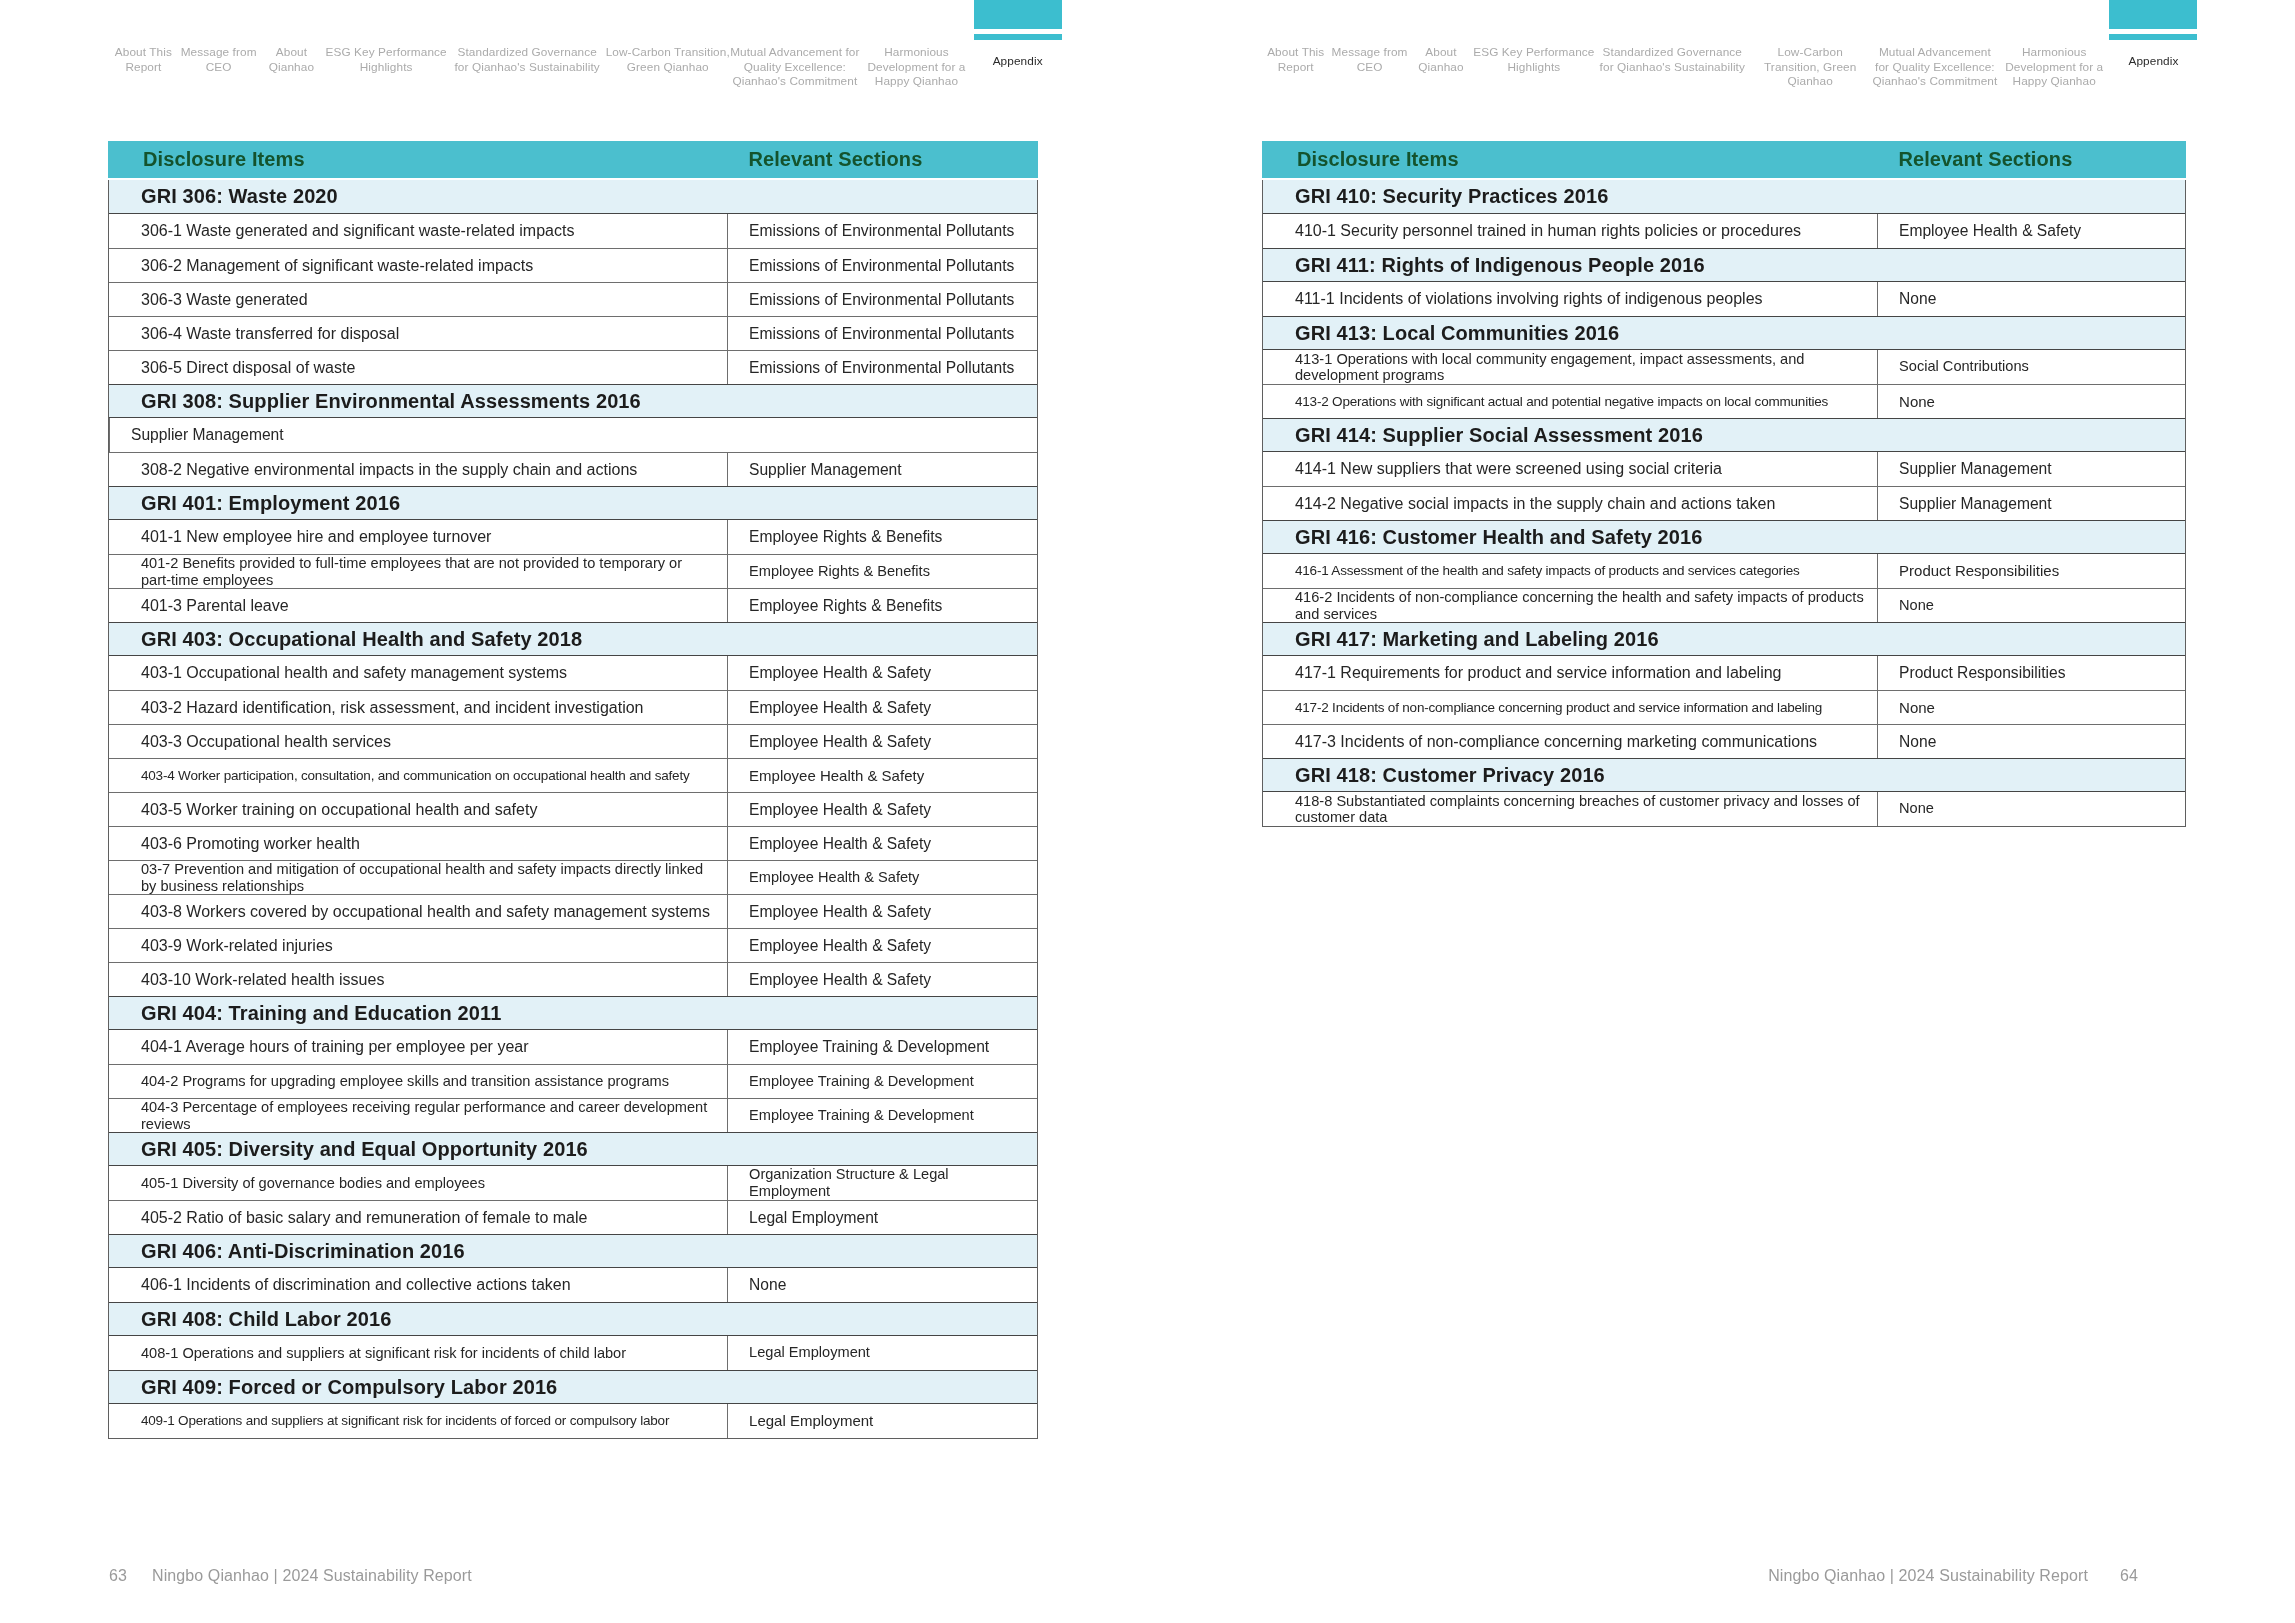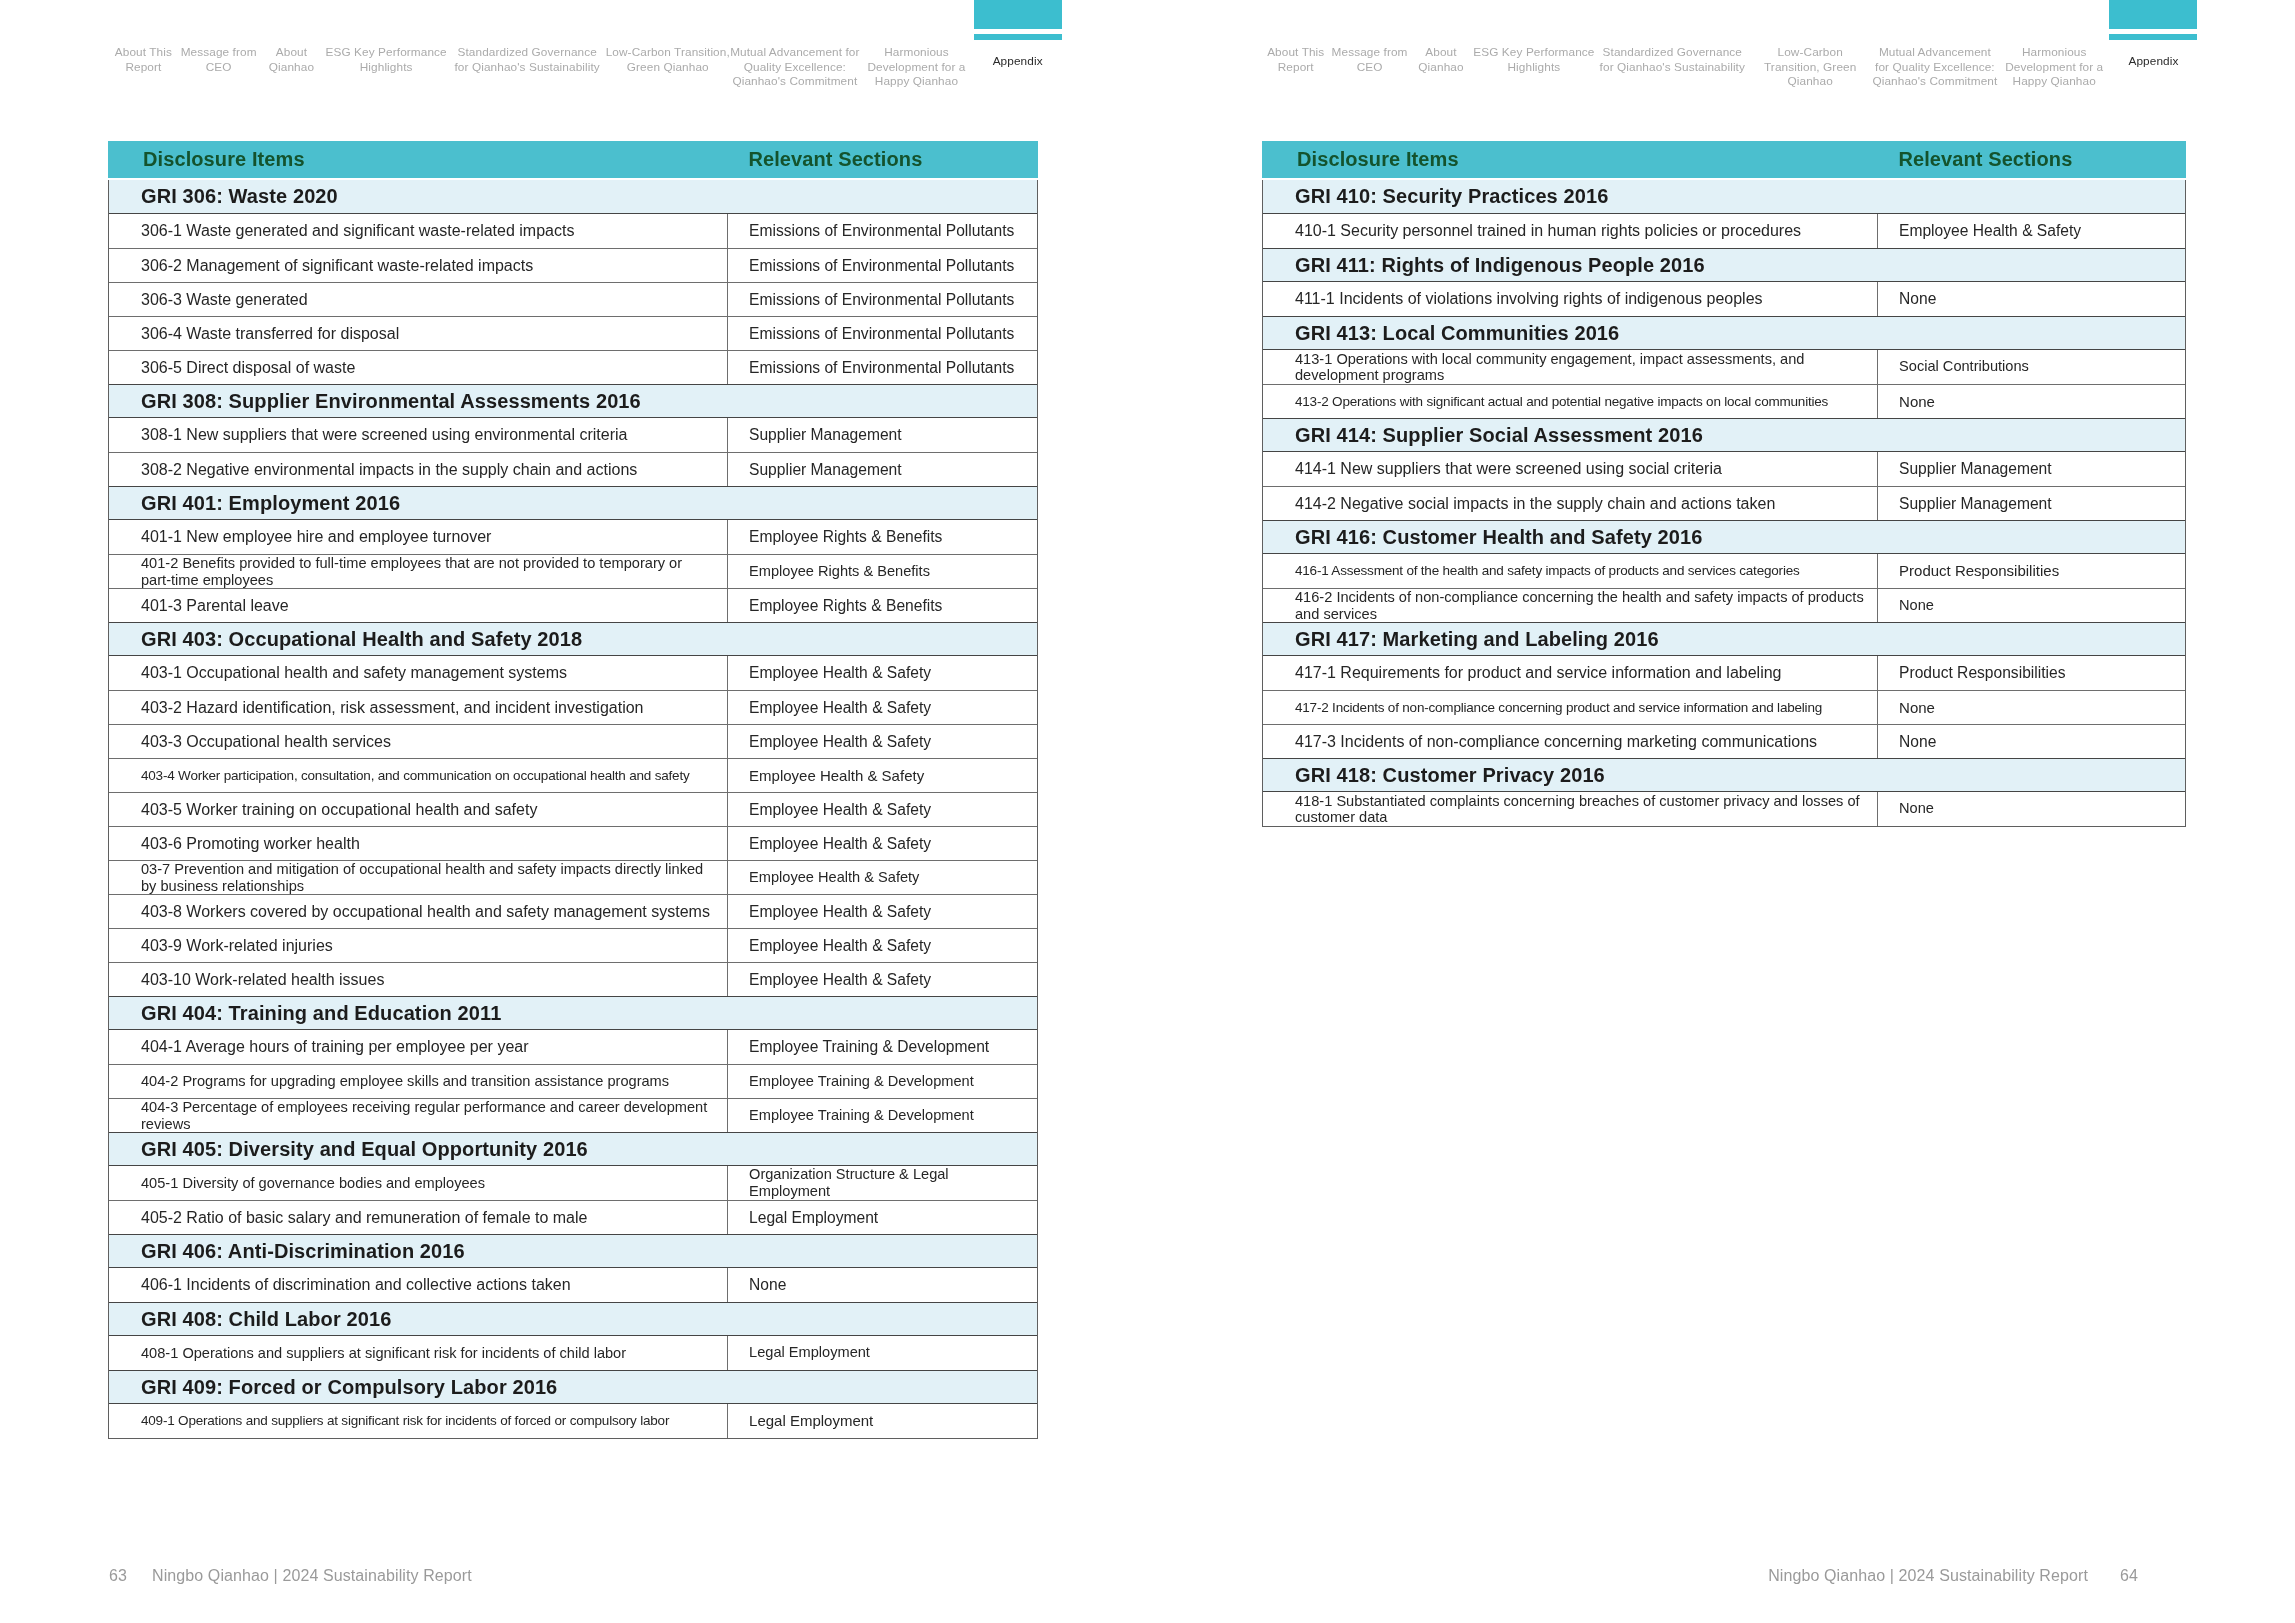--- a/index.html
+++ b/index.html
@@ -147,21 +147,20 @@
             <div class="cell c2">Emissions of Environmental Pollutants</div>
           </div>
           <div class="row item">
             <div class="cell c1">306-5 Direct disposal of waste</div>
             <div class="cell c2">Emissions of Environmental Pollutants</div>
           </div>
           <div class="row section">
             <span class="sec-label">GRI 308: Supplier Environmental Assessments 2016</span>
           </div>
           <div class="row item">
-            <div class="cell c1">308-1 New suppliers that were screened using environmental criteria</div>
             <div class="cell c2">Supplier Management</div>
           </div>
           <div class="row item">
             <div class="cell c1">308-2 Negative environmental impacts in the supply chain and actions</div>
             <div class="cell c2">Supplier Management</div>
           </div>
           <div class="row section">
             <span class="sec-label">GRI 401: Employment 2016</span>
           </div>
           <div class="row item">
@@ -389,21 +388,21 @@
             <div class="cell c2">None</div>
           </div>
           <div class="row item">
             <div class="cell c1">417-3 Incidents of non-compliance concerning marketing communications</div>
             <div class="cell c2">None</div>
           </div>
           <div class="row section">
             <span class="sec-label">GRI 418: Customer Privacy 2016</span>
           </div>
           <div class="row item fit1">
-            <div class="cell c1">418-1 Substantiated complaints concerning breaches of customer privacy and losses of customer data</div>
+            <div class="cell c1">418-8 Substantiated complaints concerning breaches of customer privacy and losses of customer data</div>
             <div class="cell c2">None</div>
           </div>
         </div>
 </div>
     <footer class="pagefooter">
       <span>Ningbo Qianhao | 2024 Sustainability Report</span>
       <span>64</span>
     </footer>
   </section>
 

